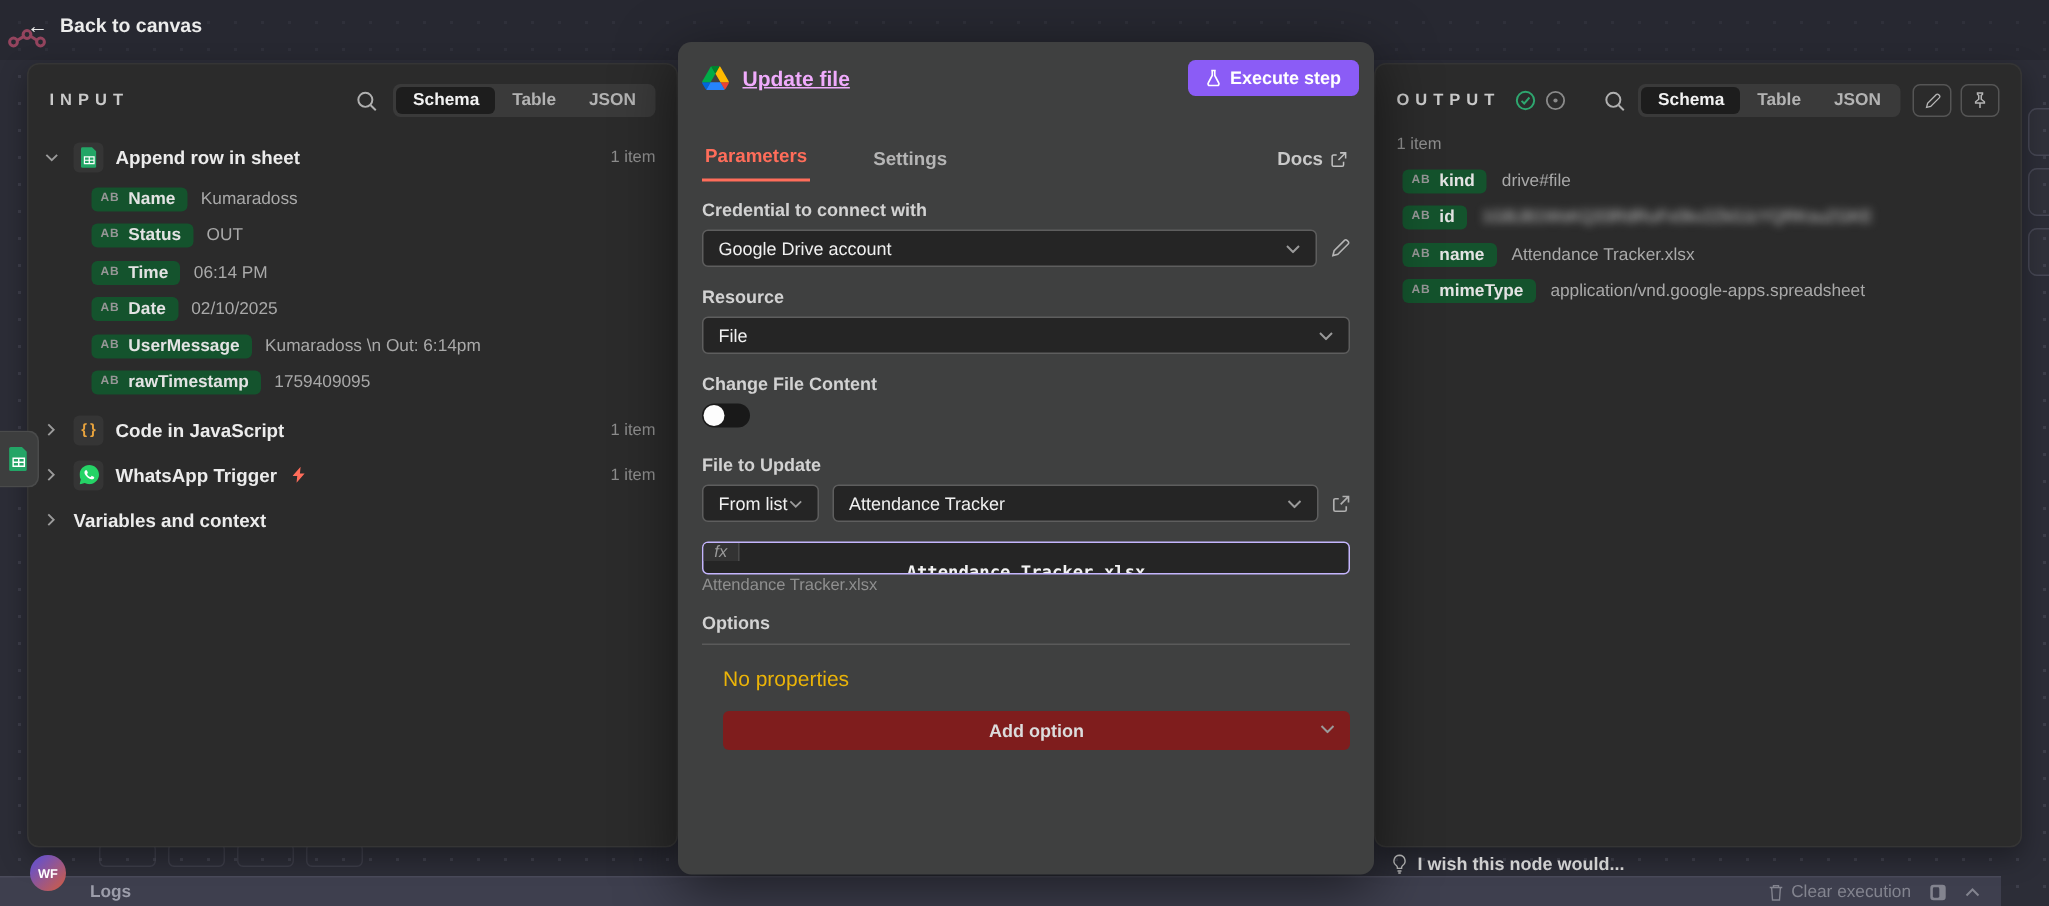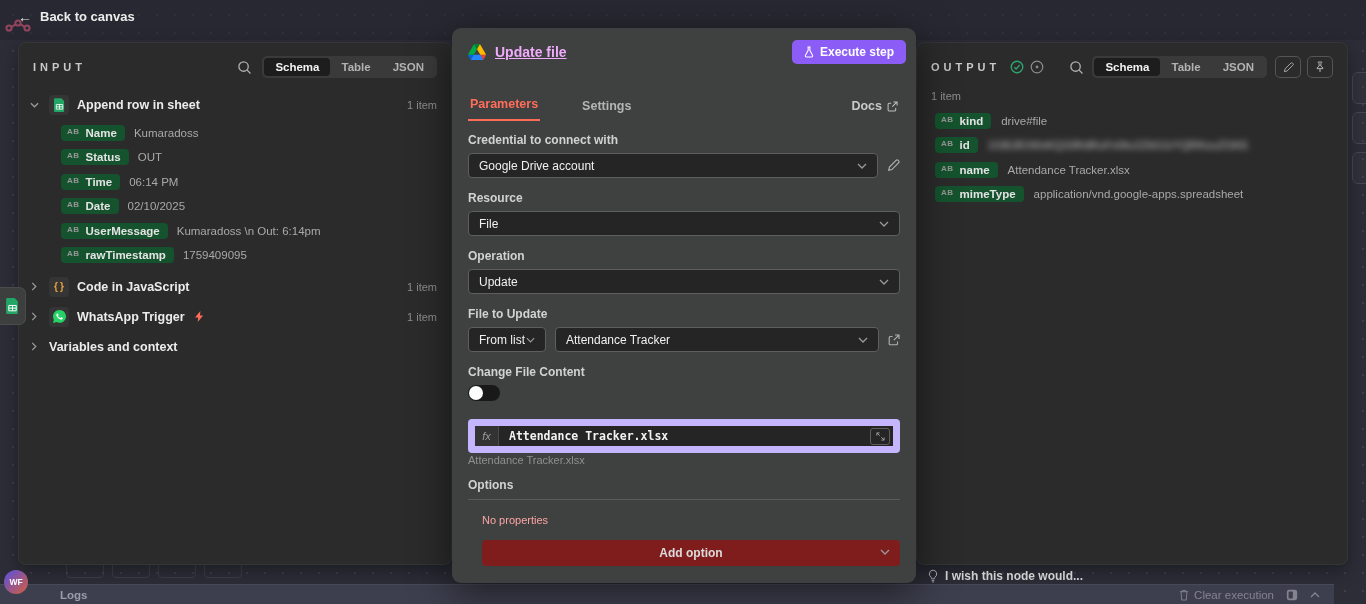--- a/index.html
+++ b/index.html
@@ -67,51 +67,51 @@
   .form-label { color:#d2d2d2; font-size:12px; font-weight:700; margin-bottom:6px; }
   .fgroup { margin-bottom:13px; }
   .select { height:25px; background:#252525; border:1px solid #5e5e5e; border-radius:4px;
     display:flex; align-items:center; padding:0 10px; color:#f0f0f0; font-size:12px; cursor:pointer; }
   .select .chevr { margin-left:auto; }
   .row-flex { display:flex; align-items:center; gap:9px; }
   .grow { flex:1; }
   .mode-select { width:78px; }
   .toggle { width:32px; height:16px; background:#191919; border-radius:9px; position:relative; cursor:pointer; }
   .toggle-knob { position:absolute; left:1px; top:1px; width:14px; height:14px; background:#fdfdfd; border-radius:50%; }
-  .expr-field { height:34px; background:#252525; border:7px solid #c4b5fd; border-radius:4px;
-    display:flex; align-items:center; overflow:hidden; }
+  .expr-field { height:22px; background:#252525; border:1px solid #c4b5fd; border-radius:4px;
+    display:flex; align-items:center; overflow:hidden;flex-direction:column; }
   .fx-prefix { width:24px; align-self:stretch; background:#333; color:#9a9a9a; font-style:italic;
     display:flex; align-items:center; justify-content:center; font-size:11px; border-right:1px solid #4a4a4a; }
   .mono-input { flex:1; padding:0 10px; font-family:"DejaVu Sans Mono", monospace; font-size:11.5px;
     color:#f2f2f2; font-weight:700; }
   .expr-btn { width:20px; height:17px; margin-right:3px; border:1px solid #5e5e5e; border-radius:3px;
     display:flex; align-items:center; justify-content:center; }
   .hint { color:#8f8f8f; font-size:11px; margin:-7px 0 12px 0; }
   .options-hr { border:none; border-top:1px solid #5a5a5a; margin:7px 0 0 0; }
-  .no-props { color:#fca5a5; font-size:11px; margin:14px 0 0 14px; }
+  .no-props { color:#eab308; font-size:14px; margin:14px 0 0 14px; }
   .add-option-btn { margin:14px 0 0 14px; width:418px; height:26px; background:#7f1d1d; border:none;
     border-radius:4px; color:#dcdcdc; font-weight:700; font-size:12px; position:relative; cursor:pointer; }
   .add-option-btn .chevr { position:absolute; right:10px; top:9px; }
 
   
   .out-title-icons { display:flex; align-items:center; gap:6px; margin-left:2px; }
   .one-item { color:#8d8d8d; font-size:11px; padding:12px 0 0 14px; }
   .out-tree { padding:10px 14px 0 18px; }
   .out-row { display:flex; align-items:center; height:17px; margin-bottom:7.5px; gap:10px; }
   .blurred { filter:blur(3px); color:#c7c7c7; }
 
   
   .wish { position:absolute; left:928px; top:569px; display:flex; align-items:center; gap:7px;
     color:#cfcfcf; font-weight:700; font-size:12px; z-index:6; }
   .bottom-bar { position:absolute; left:0; bottom:0; width:1334px; height:20px; background:#3e3f4e;
     border-top:1px solid #4a4b5a; z-index:4; display:flex; align-items:center; }
   .logs-label { margin-left:60px; color:#9c9daa; font-size:11.5px; font-weight:700; }
   .bar-right { margin-left:auto; margin-right:14px; display:flex; align-items:center; gap:12px; color:#83848f; }
   .clear-exec { display:flex; align-items:flex-end; gap:5px; font-size:11.5px; cursor:pointer; }
-  .avatar { position:absolute; left:4px; top:570px; width:24px; height:24px; border-radius:50%;
+  .avatar { position:absolute; left:20px; top:570px; width:24px; height:24px; border-radius:50%;
     background:linear-gradient(135deg,#6f52c0 20%,#c25b55 85%); display:flex; align-items:center;
     justify-content:center; color:#fff; font-size:8.5px; font-weight:700; z-index:8; }
   .side-node-tab { position:absolute; left:0; top:287px; width:26px; height:38px; background:#3d3e3e;
     border:1px solid rgba(255,255,255,.07); border-left:none; border-radius:0 7px 7px 0; z-index:6;
     display:flex; align-items:center; justify-content:center; }
   svg { display:block; }
 </style>
 </head>
 <body>
 
@@ -397,29 +397,25 @@
         <div class="select">
           <span>File</span>
           <span class="chevr">
               <svg width="10" height="6" viewBox="0 0 10 6">
                 <path d="M1 1l4 4 4-4" stroke="#9a9a9a" stroke-width="1.3" fill="none"></path>
               </svg>
             </span>
         </div>
       </div>
 
-      <div class="fgroup">
-        <div class="form-label">Operation</div>
-        <div class="select">
-          <span>Update</span>
-          <span class="chevr">
-              <svg width="10" height="6" viewBox="0 0 10 6">
-                <path d="M1 1l4 4 4-4" stroke="#9a9a9a" stroke-width="1.3" fill="none"></path>
-              </svg>
-            </span>
+
+      <div class="fgroup" style="margin-bottom:18px;">
+        <div class="form-label">Change File Content</div>
+        <div class="toggle">
+          <span class="toggle-knob"></span>
         </div>
       </div>
 
       <div class="fgroup">
         <div class="form-label">File to Update</div>
         <div class="row-flex">
           <div class="select mode-select">
             <span>From list</span>
             <span class="chevr">
                 <svg width="9" height="6" viewBox="0 0 10 6">
@@ -435,27 +431,20 @@
                 </svg>
               </span>
           </div>
           <svg width="12" height="12" viewBox="0 0 12 12">
               <path d="M4.5 2.5H2.2a1 1 0 0 0-1 1v6.3a1 1 0 0 0 1 1h6.3a1 1 0 0 0 1-1V7.5" stroke="#b0b0b0" fill="none" stroke-width="1.1"></path>
               <path d="M7 1h4v4M10.7 1.3L5.8 6.2" stroke="#b0b0b0" fill="none" stroke-width="1.1"></path>
             </svg>
         </div>
       </div>
 
-      <div class="fgroup" style="margin-bottom:18px;">
-        <div class="form-label">Change File Content</div>
-        <div class="toggle">
-          <span class="toggle-knob"></span>
-        </div>
-      </div>
-
       <div class="fgroup" style="margin-bottom:8px;">
         <div class="expr-field">
           <span class="fx-prefix">fx</span>
           <span class="mono-input">Attendance Tracker.xlsx</span>
           <span class="expr-btn">
             <svg width="9" height="9" viewBox="0 0 10 10">
                 <path d="M1 4V1h3M9 6v3H6M1 1l3.2 3.2M9 9L5.8 5.8" stroke="#9a9a9a" stroke-width="1.1" fill="none"></path>
               </svg>
           </span>
         </div>

